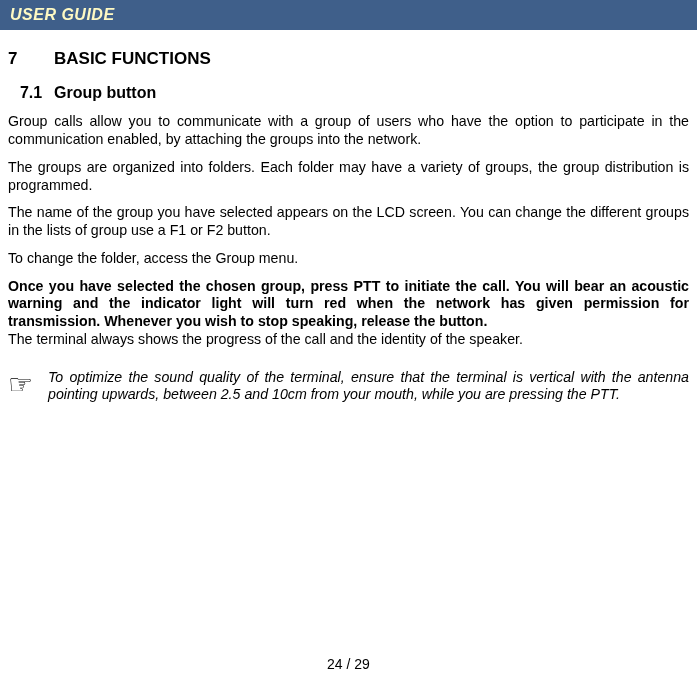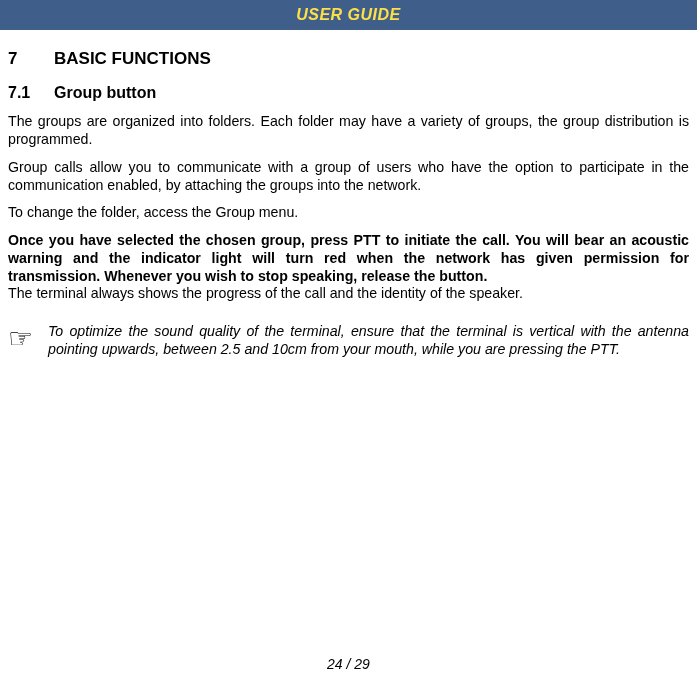--- a/index.html
+++ b/index.html
@@ -6,47 +6,46 @@
   body {
     font-family: Arial, Helvetica, sans-serif;
     width: 697px;
     height: 678px;
     background: #fff;
     color: #000;
     position: relative;
   }
   .header-bar {
     background: #3f5f8a;
-    color: #fde047;
+    color: #fef9c3;
     font-style: italic;
     font-weight: bold;
     font-size: 16px;
     padding: 6px 10px;
     letter-spacing: 0.5px;
-    text-align: center;
   }
   .content {
     padding: 18px 8px 0 8px;
     font-size: 14.2px;
     line-height: 1.25;
   }
   .h1row {
     display: flex;
     font-weight: bold;
     font-size: 17px;
     margin-bottom: 14px;
   }
   .h1row .num { width: 46px; }
   .h2row {
     display: flex;
     font-weight: bold;
     font-size: 16px;
     margin-bottom: 10px;
   }
-  .h2row .num { width: 46px; }
+  .h2row .num { width: 46px; text-align: center; }
   .para {
     text-align: justify;
     margin-bottom: 10px;
   }
   .para-nogap {
     text-align: justify;
     font-weight: bold;
   }
   .tip-block {
     display: flex;
@@ -68,21 +67,20 @@
     text-align: justify;
     line-height: 1.9;
   }
   .page-num {
     position: absolute;
     bottom: 6px;
     left: 0;
     right: 0;
     text-align: center;
     font-size: 14px;
-    font-style: italic;
   }
 </style>
 </head>
 <body>
 
 <div class="header-bar">
   <span>USER GUIDE</span>
 </div>
 
 <div class="content">
@@ -90,22 +88,23 @@
   <div class="h1row">
     <span class="num">7</span>
     <span>BASIC FUNCTIONS</span>
   </div>
 
   <div class="h2row">
     <span class="num">7.1</span>
     <span>Group button</span>
   </div>
 
+  <p class="para">Group calls allow you to communicate with a group of users who have the option to participate in the communication enabled, by attaching the groups into the network.</p>
   <p class="para">The groups are organized into folders. Each folder may have a variety of groups, the group distribution is programmed.</p>
-  <p class="para">Group calls allow you to communicate with a group of users who have the option to participate in the communication enabled, by attaching the groups into the network.</p>
+  <p class="para">The name of the group you have selected appears on the LCD screen. You can change the different groups in the lists of group use a F1 or F2 button.</p>
   <p class="para">To change the folder, access the Group menu.</p>
   <p class="para-nogap">Once you have selected the chosen group, press PTT to initiate the call. You will bear an acoustic warning and the indicator light will turn red when the network has given permission for transmission. Whenever you wish to stop speaking, release the button.</p>
   <p class="para">The terminal always shows the progress of the call and the identity of the speaker.</p>
 
   <div class="tip-block">
     <div class="pointer">☞</div>
     <div class="tip-text">To optimize the sound quality of the terminal, ensure that the terminal is vertical with the antenna pointing upwards, between 2.5 and 10cm from your mouth, while you are pressing the PTT.</div>
   </div>
 
 

